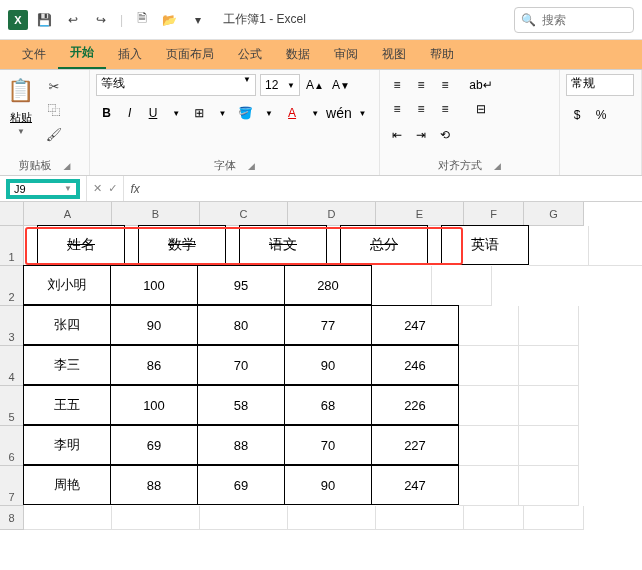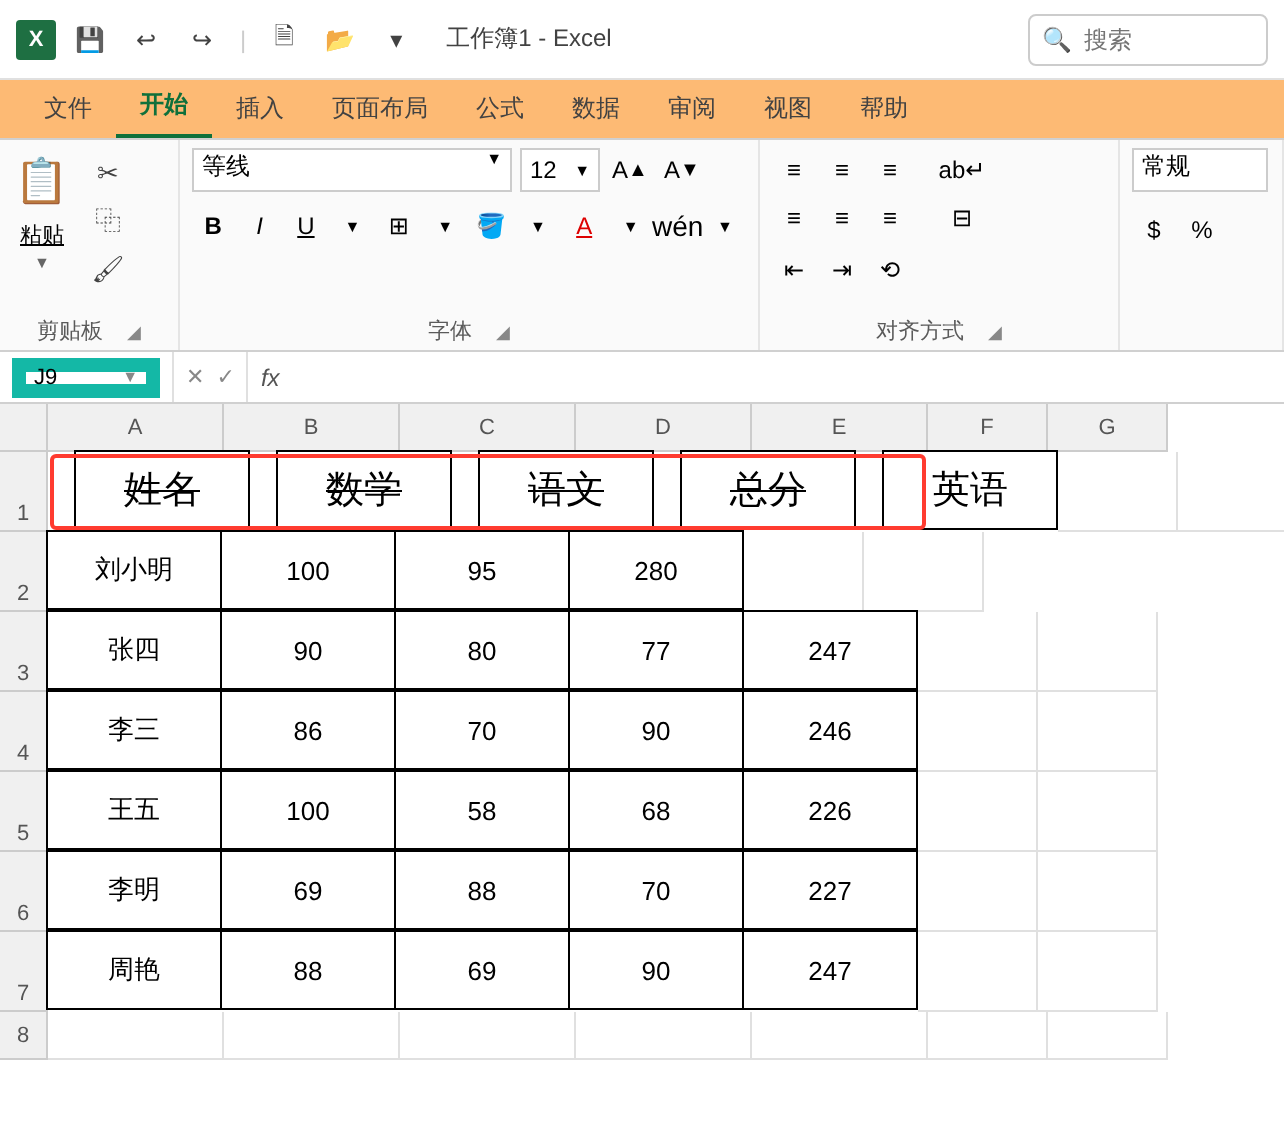--- a/index.html
+++ b/index.html
@@ -32,41 +32,41 @@
   .font-row { display: flex; gap: 4px; align-items: center; }
   .font-name-select { width: 160px; height: 22px; border: 1px solid #ccc; background: #fff; padding: 0 4px; font-size: 12px; display: flex; align-items: flex-start; justify-content: space-between; cursor: pointer; gap: 10px; }
   .font-size-select { width: 40px; height: 22px; border: 1px solid #ccc; background: #fff; padding: 0 4px; font-size: 12px; display: flex; align-items: center; justify-content: space-between; cursor: pointer; }
   .fmt-btn { width: 22px; height: 22px; display: inline-flex; align-items: center; justify-content: center; cursor: pointer; border-radius: 2px; }
   .fmt-row { display: flex; gap: 2px; align-items: center; margin-top: 4px; }
   
   .align-grid { display: grid; grid-template-columns: repeat(3, 22px); gap: 2px; }
   .align-extra { display: flex; flex-direction: column; gap: 2px; margin-left: 6px; }
   
   .formula-bar { display: flex; align-items: center; height: 26px; border-bottom: 1px solid #d0d0d0; background: #fff; }
-  .name-box { width: 74px; height: 20px; border: 7px solid #14b8a6; margin: 0 6px; padding: 0 4px; display: flex; align-items: center; justify-content: space-between; font-size: 11px; cursor: text; }
+  .name-box { width: 74px; height: 20px; border: 4px solid #14b8a6; margin: 0 6px; padding: 0 4px; display: flex; align-items: center; justify-content: space-between; font-size: 11px; cursor: text; }
   .fx-btns { display: flex; align-items: center; gap: 6px; color: #888; padding: 0 6px; border-left: 1px solid #e0e0e0; border-right: 1px solid #e0e0e0; height: 100%; }
   .fx-btns span { cursor: pointer; font-size: 11px; }
   .fx-label { font-style: italic; padding: 0 6px; color: #555; }
   .formula-input { flex: 1; border: none; outline: none; height: 100%; padding: 0 4px; }
   
   .sheet { display: flex; }
   .corner { width: 24px; height: 24px; background: #f0f0f0; border-right: 1px solid #ccc; border-bottom: 1px solid #ccc; }
   .col-headers { display: flex; }
   .col-h { width: 88px; height: 24px; background: #f0f0f0; border-right: 1px solid #ccc; border-bottom: 1px solid #ccc; display: flex; align-items: center; justify-content: center; color: #555; font-size: 11px; cursor: pointer; }
   .col-h.narrow { width: 60px; }
   .row-area { display: flex; }
   .row-headers { display: flex; flex-direction: column; }
   .row-h { width: 24px; height: 40px; background: #f0f0f0; border-right: 1px solid #ccc; border-bottom: 1px solid #ccc; display: flex; align-items: flex-end; justify-content: center; padding-bottom: 2px; color: #555; font-size: 11px; cursor: pointer; }
   .row-h.short { height: 24px; align-items: center; padding-bottom: 0; }
   
   .grid { position: relative; }
   .data-row { display: flex; }
   .cell { width: 88px; height: 40px; border-right: 1px solid #e0e0e0; border-bottom: 1px solid #e0e0e0; display: flex; align-items: center; justify-content: center; font-size: 13px; color: #000; }
   .cell.bordered { border: 1px solid #000; margin: -1px 0 0 -1px; }
-  .cell.header-cell { font-size: 19px; margin-left: 13px; }
+  .cell.header-cell { font-size: 14px; margin-left: 13px; }
   .cell.strike { text-decoration: line-through; }
   .cell.narrow { width: 60px; }
   .cell.empty-row { height: 24px; }
   
   .highlight-box { position: absolute; top: 1px; left: 1px; width: 438px; height: 38px; border: 2px solid #ff3b30; border-radius: 3px; pointer-events: none; }
 </style>
 </head>
 <body>
 
 <div class="titlebar">

